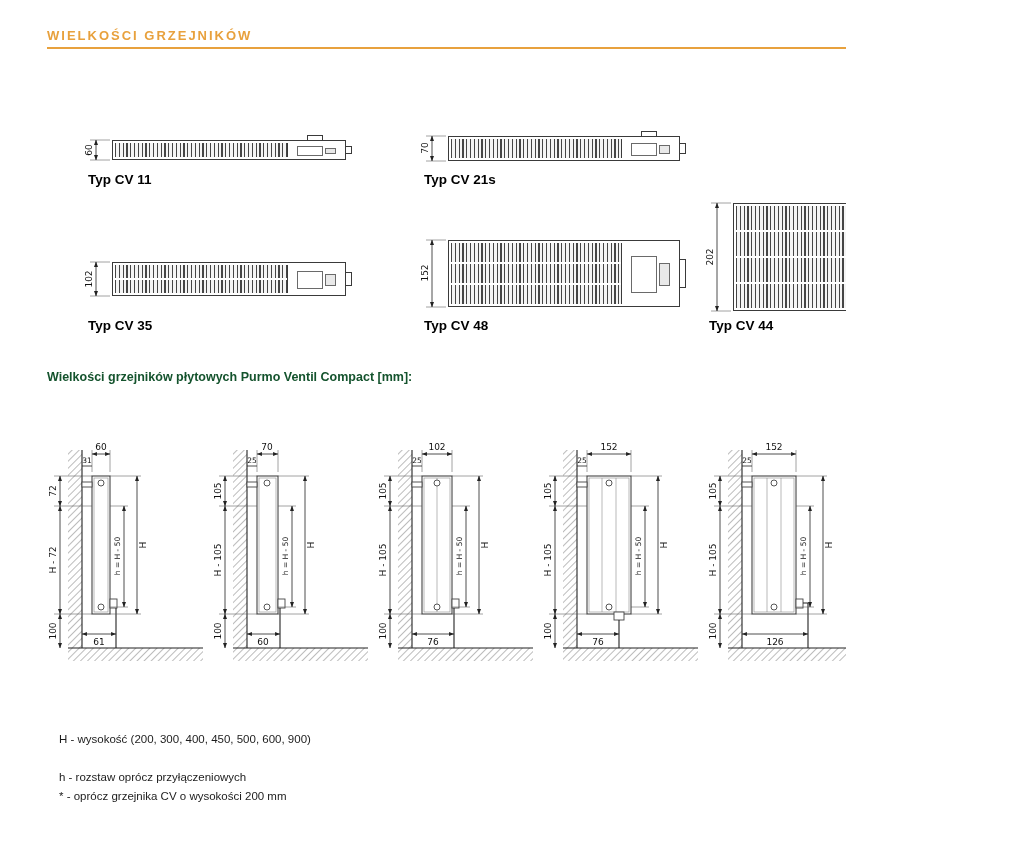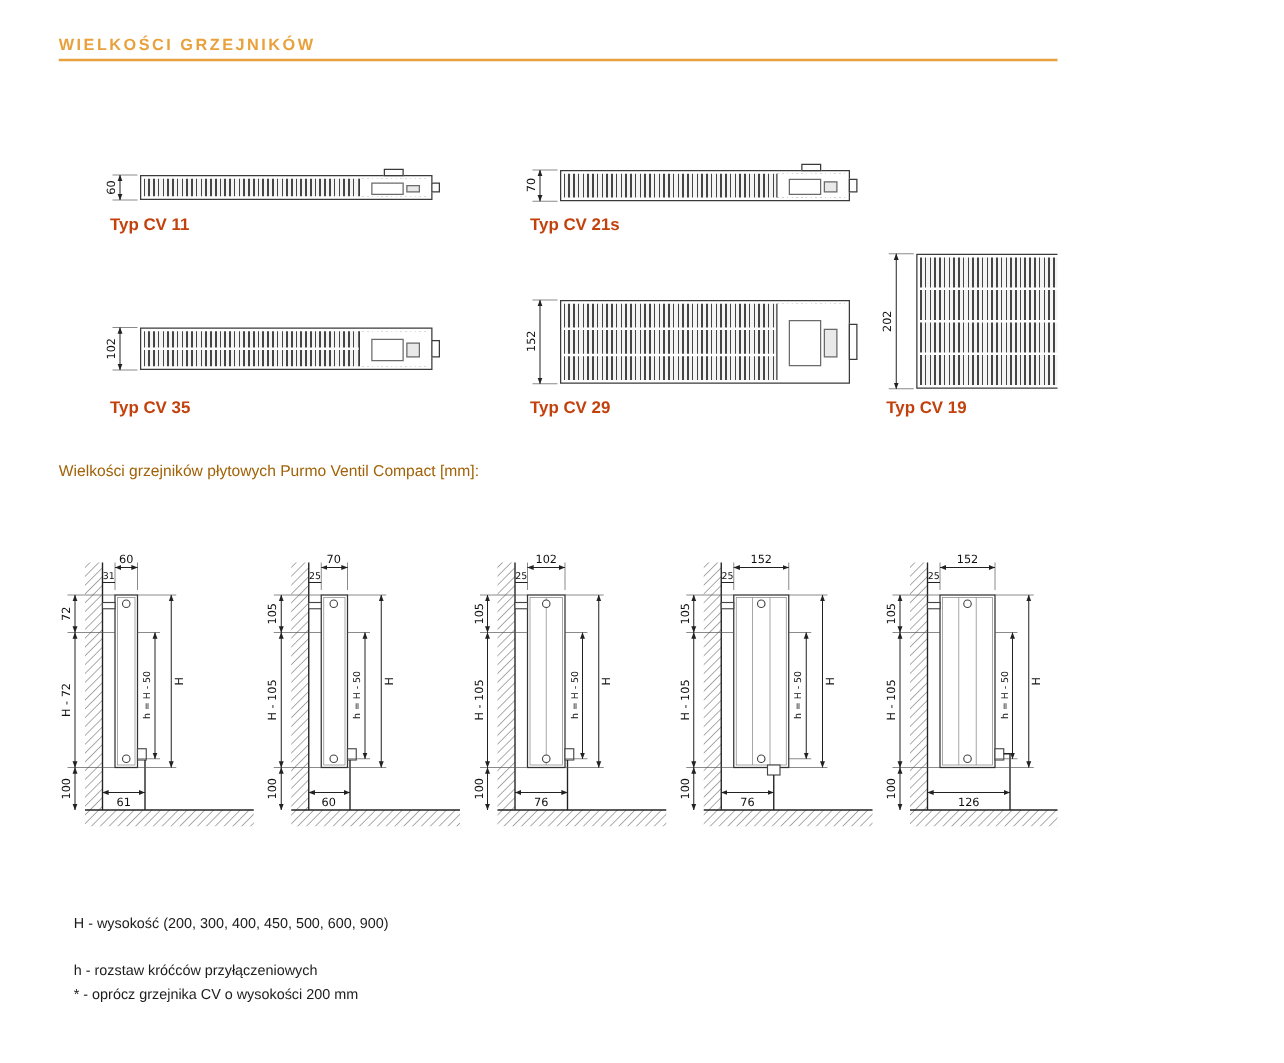--- a/index.html
+++ b/index.html
@@ -7,22 +7,22 @@
   body { font-family:"Liberation Sans", sans-serif; }
   .page { position:relative; width:846px; height:850px; background:#ffffff; overflow:hidden; }
   .abs { position:absolute; }
   svg { overflow:visible; }
   svg text { font-family:"DejaVu Sans", sans-serif; }
 
   .title { position:absolute; left:47px; top:28px; font-size:13px; font-weight:bold;
            letter-spacing:2px; color:#E8A13D; }
   .rule  { position:absolute; left:47px; top:47px; width:933px; height:2px; background:#E8A13D; }
 
-  .type-label { position:absolute; font-size:13.5px; font-weight:bold; color:#c2410c; }
-  .sec-title  { position:absolute; left:47px; top:370px; font-size:12.5px; font-weight:normal; color:#a16207; }
+  .type-label { position:absolute; font-size:13.5px; font-weight:bold; color:#000000; }
+  .sec-title  { position:absolute; left:47px; top:370px; font-size:12.5px; font-weight:bold; color:#14532d; }
   .fnote      { position:absolute; left:47px; font-size:11.5px; color:#1c1c1c;padding-left:12px; }
 
   
   .bar { position:absolute; border:1px solid #3a3a3a; background:#ffffff;
          display:flex; flex-direction:column; gap:2px; padding:2px; }
   .bar .row { flex:1; background:repeating-linear-gradient(90deg,#454545 0px,#454545 1.2px,#f4f4f4 1.2px,#f4f4f4 3.8px); }
   .cap { position:absolute; top:2px; bottom:2px; right:2px; width:56px; background:#ffffff; border-left:1px solid #3a3a3a; }
   .cap::before { content:""; position:absolute; left:9px; top:22%; height:56%; width:24px; border:1px solid #6a6a6a; }
   .cap::after  { content:""; position:absolute; right:7px; top:33%; height:34%; width:9px; border:1px solid #6a6a6a; background:#e9e9e9; }
   .rtab { position:absolute; right:-7px; top:28%; width:7px; height:44%; border:1px solid #3a3a3a; background:#fff; }
@@ -105,37 +105,37 @@
     <line class="dln" x1="16" y1="12" x2="16" y2="79" marker-start="url(#arw)" marker-end="url(#arw)"></line>
     <text class="dt" x="12" y="45" transform="rotate(-90 12 45)" text-anchor="middle">152</text>
   </svg>
   <div class="bar" style="left:448px;top:240px;width:232px;height:67px">
     <div class="row"></div>
     <div class="row"></div>
     <div class="row"></div>
     <div class="cap"></div>
     <div class="rtab"></div>
   </div>
-  <div class="type-label" style="left:424px;top:318px">Typ CV 29</div>
+  <div class="type-label" style="left:424px;top:318px">Typ CV 48</div>
 
   <svg class="abs" style="left:701px;top:191px" width="30" height="132">
     <line class="dex" x1="10" y1="12" x2="30" y2="12"></line>
     <line class="dex" x1="10" y1="120" x2="30" y2="120"></line>
     <line class="dln" x1="16" y1="12" x2="16" y2="120" marker-start="url(#arw)" marker-end="url(#arw)"></line>
     <text class="dt" x="12" y="66" transform="rotate(-90 12 66)" text-anchor="middle">202</text>
   </svg>
   <div class="bar" style="left:733px;top:203px;width:242px;height:108px">
     <div class="row"></div>
     <div class="row"></div>
     <div class="row"></div>
     <div class="row"></div>
     <div class="cap"></div>
     <div class="rtab"></div>
   </div>
-  <div class="type-label" style="left:709px;top:318px">Typ CV 19</div>
+  <div class="type-label" style="left:709px;top:318px">Typ CV 44</div>
 
   <div class="sec-title">Wielkości grzejników płytowych Purmo Ventil Compact [mm]:</div>
 
   <svg class="abs" style="left:48px;top:424px" width="165" height="245">
     <rect x="20" y="26" width="14" height="198" fill="url(#hatch)"></rect>
     <line class="sol" x1="34" y1="26" x2="34" y2="224"></line>
     <rect x="20" y="224" width="135" height="13" fill="url(#hatch)"></rect>
     <line class="sol" x1="20" y1="224" x2="155" y2="224"></line>
     <g>
       <rect x="44" y="52" width="18" height="138" fill="#fff" stroke="#333" stroke-width="1"></rect>
@@ -443,16 +443,16 @@
       <line class="dln" x1="134" y1="40" x2="134" y2="168" marker-start="url(#arw)" marker-end="url(#arw)"></line>
       <text class="dt" x="143" y="104" transform="rotate(-90 143 104)" text-anchor="middle">200</text>
     </g>
     <g>
       <line class="dln" x1="20" y1="152" x2="86" y2="152" marker-start="url(#arw)" marker-end="url(#arw)"></line>
       <text class="dt" x="53" y="163" text-anchor="middle">126</text>
     </g>
   </svg>
 
   <div class="fnote" style="top:733px">H - wysokość (200, 300, 400, 450, 500, 600, 900)</div>
-  <div class="fnote" style="top:771px">h - rozstaw króćców przyłączeniowych</div>
+  <div class="fnote" style="top:771px">h - rozstaw oprócz przyłączeniowych</div>
   <div class="fnote" style="top:790px">* - oprócz grzejnika CV o wysokości 200 mm</div>
 
 </div>
 
 </body></html>

